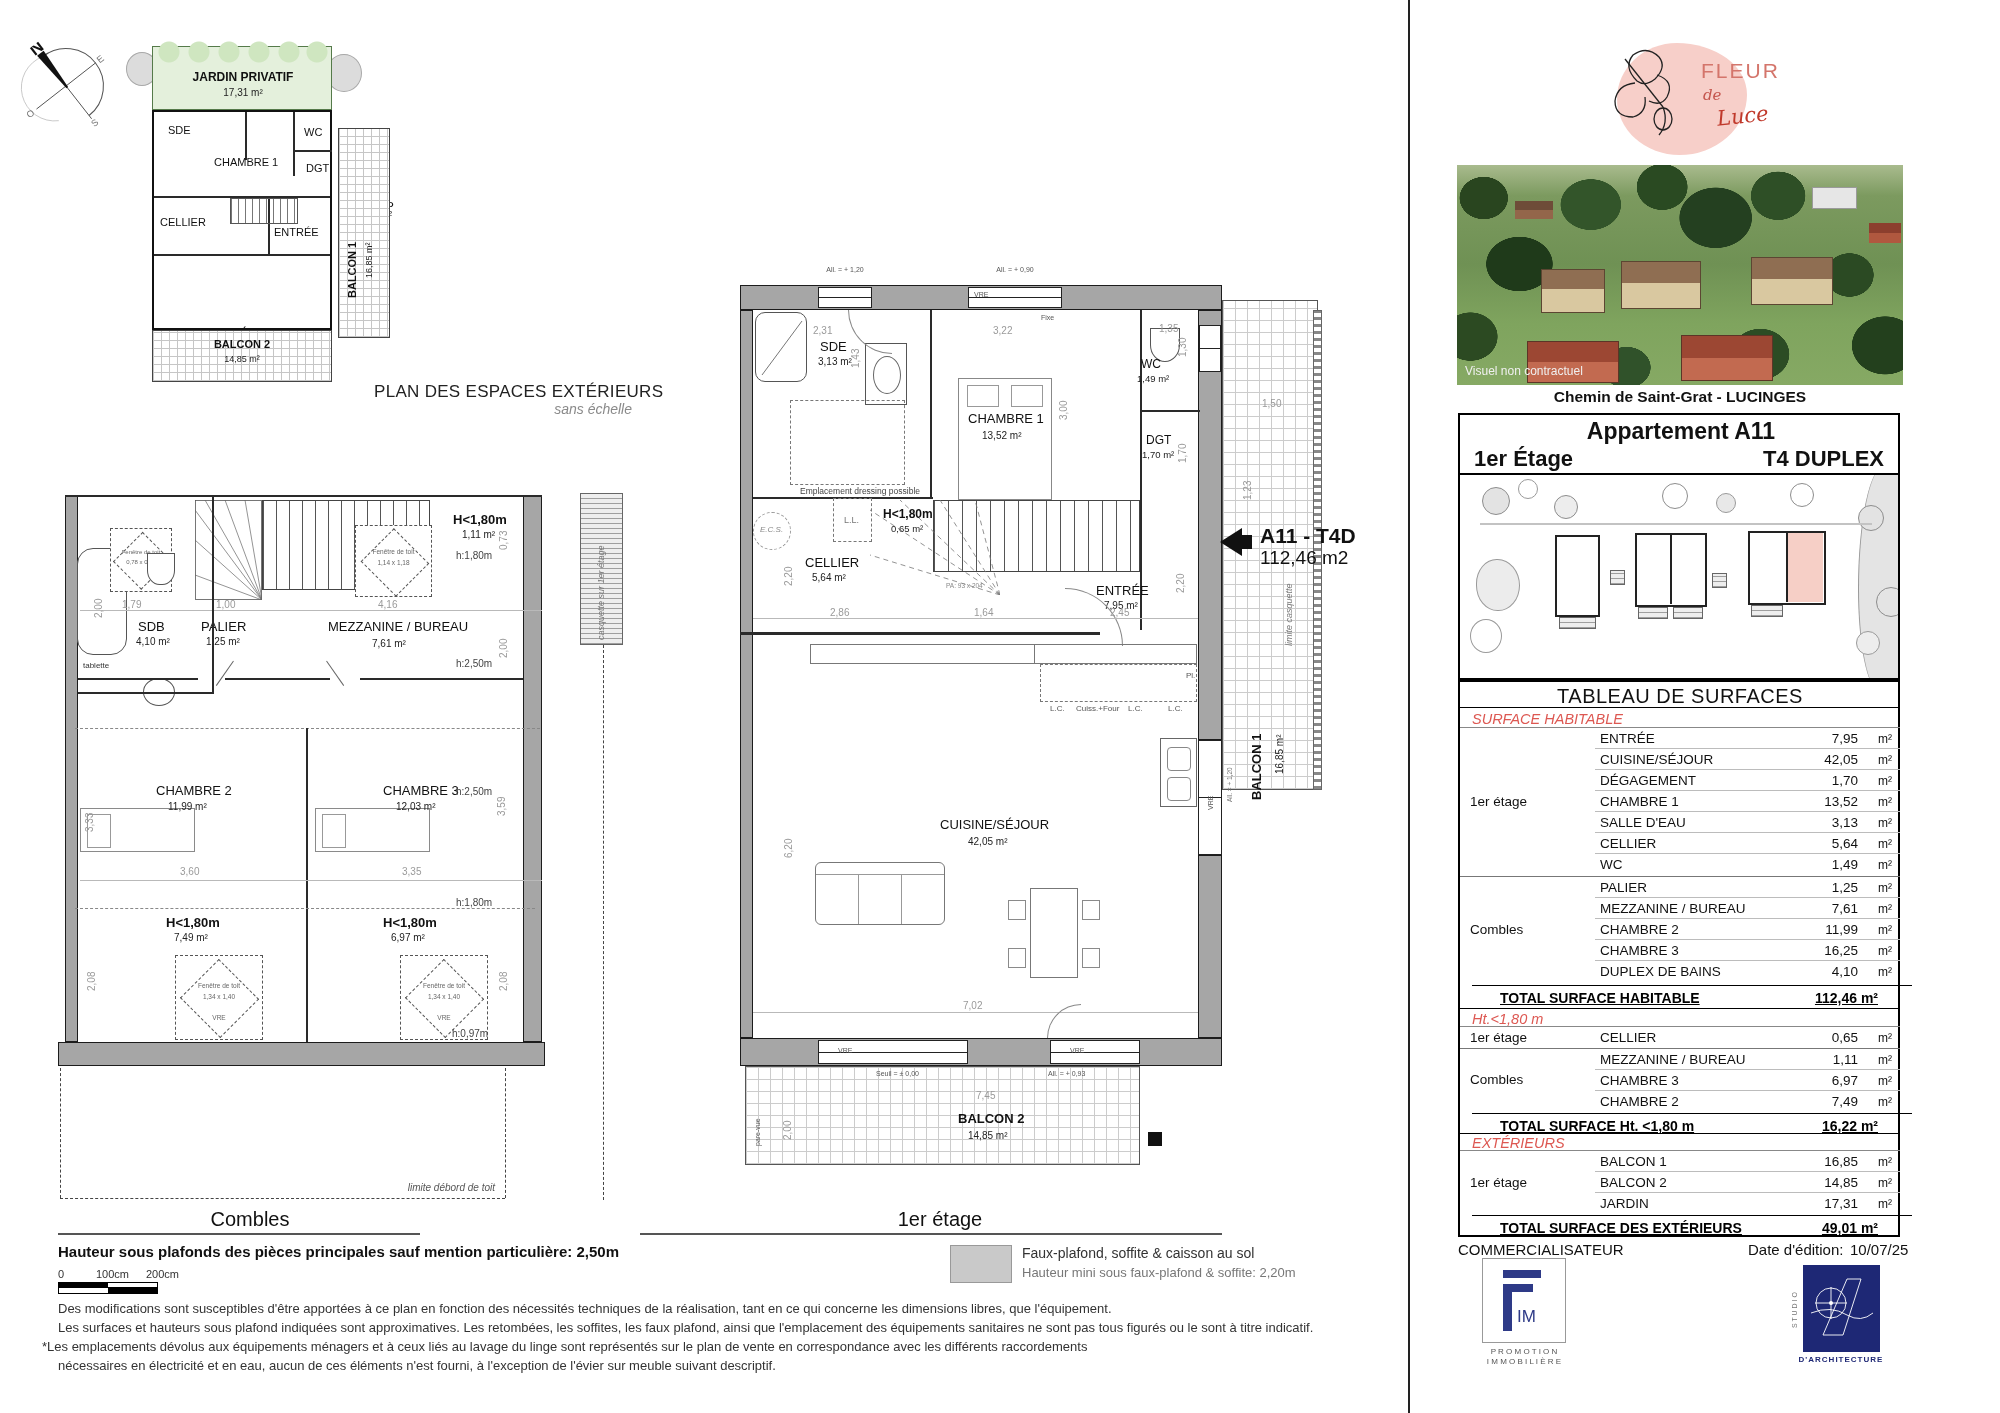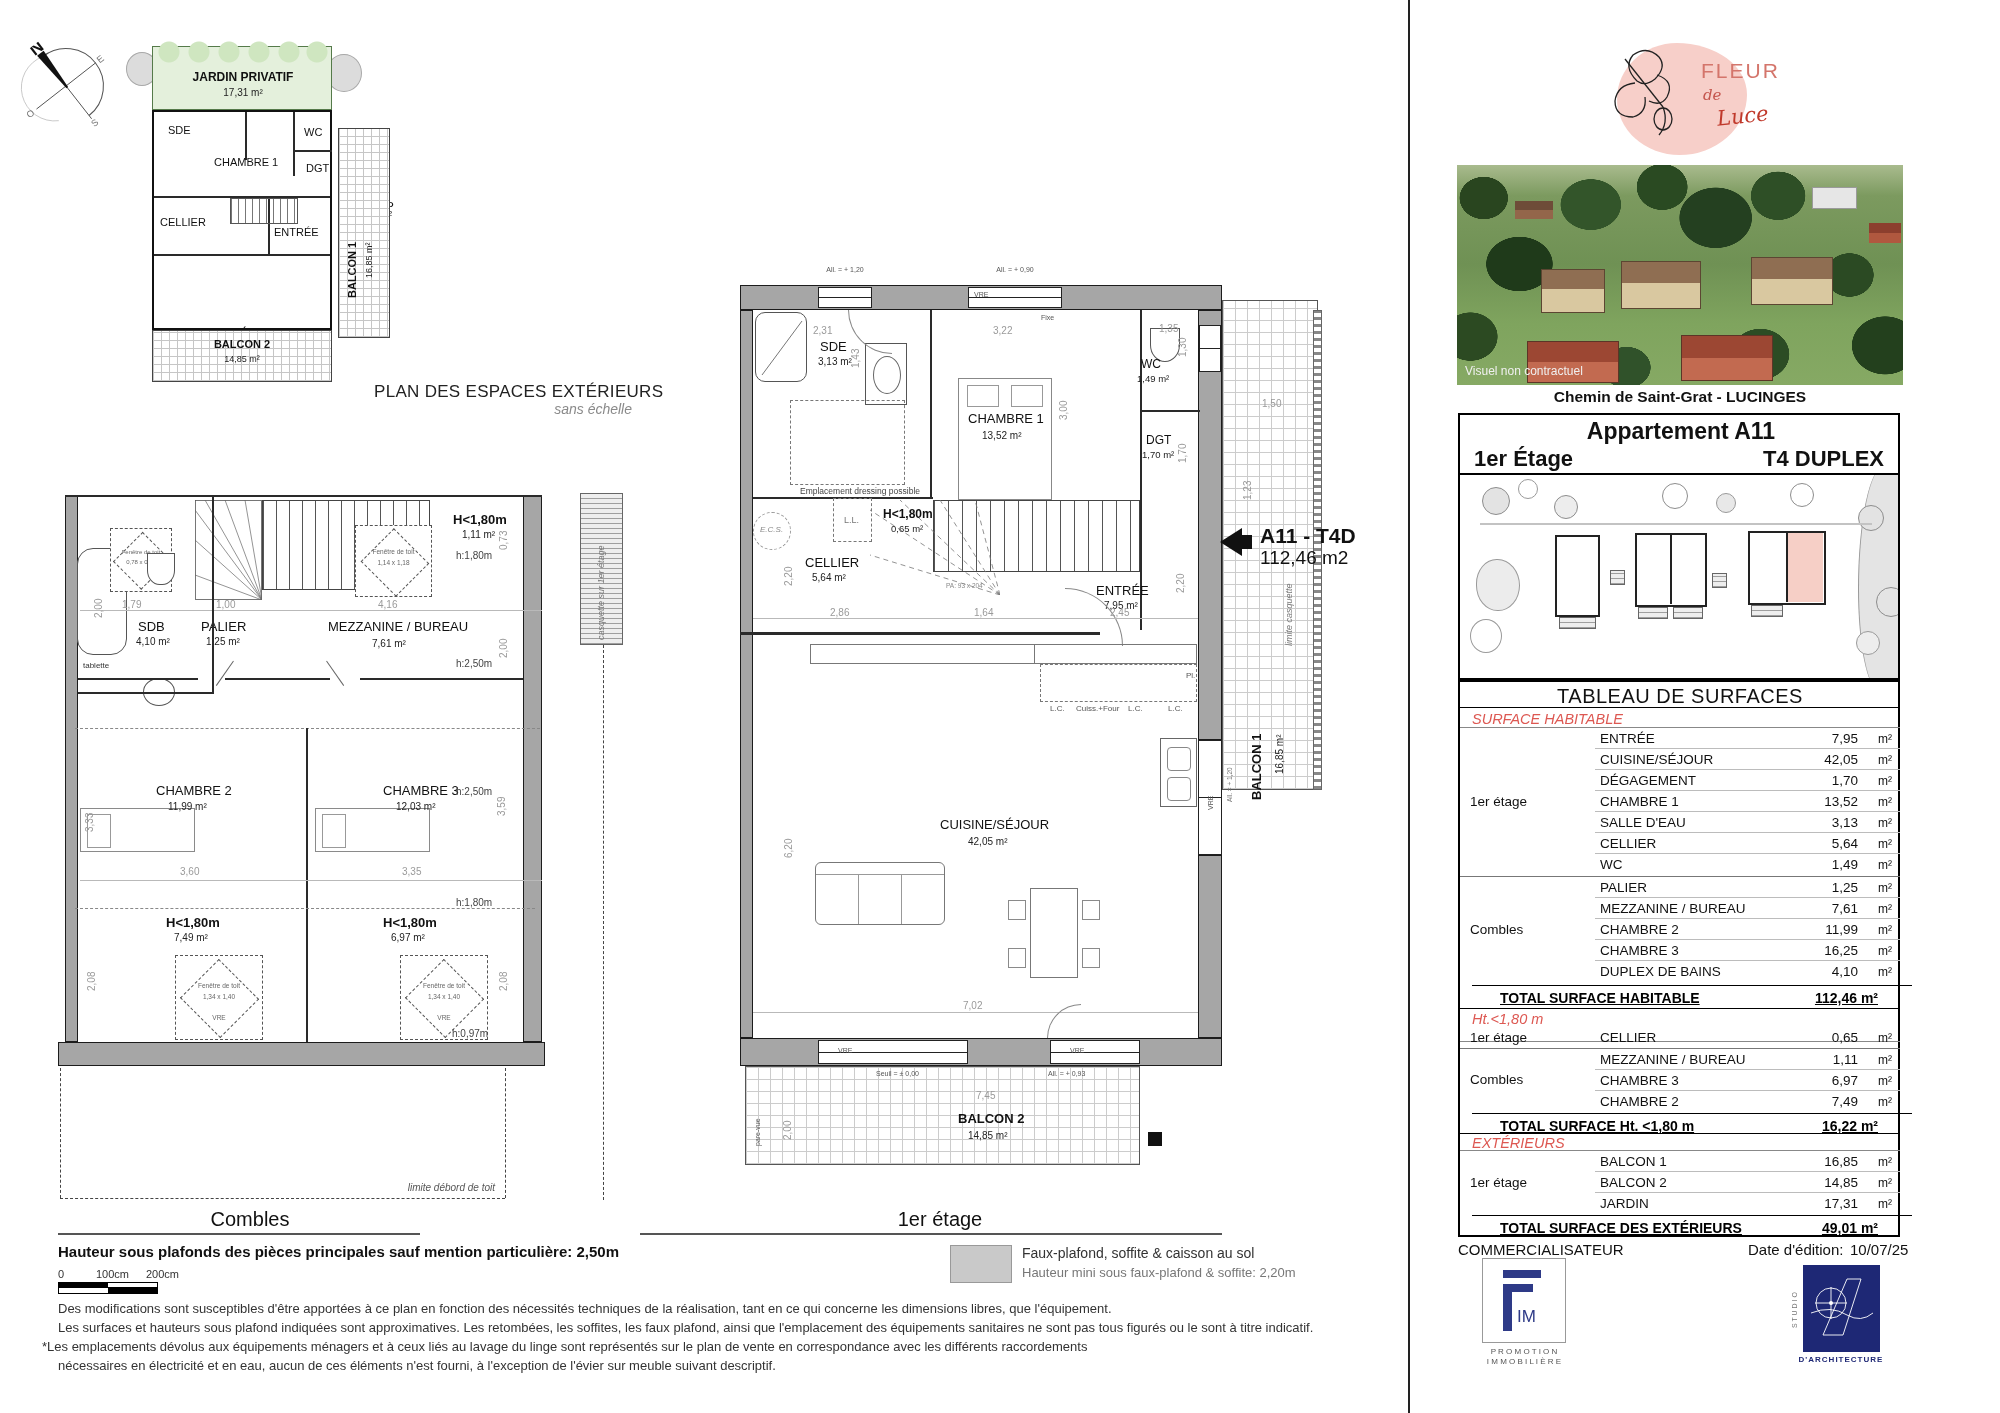--- a/index.html
+++ b/index.html
@@ -556,21 +556,21 @@
         </div>
       <div class="x trow" style="left:135px;top:279px;width:305px;height:24px;border-bottom:none;">
           <span class="rlab">DUPLEX DE BAINS</span>
           <span class="rval">4,10</span>
           <span class="runit">m²</span>
         </div>
       <div class="tot" style="top:303px;">
           <span class="tl">TOTAL SURFACE HABITABLE</span>
           <span class="tv">112,46 m²</span>
         </div>
-      <div class="x sec" style="left:0;top:326px;width:440px;height:34px;border-top:1px solid #000;border-bottom:1px solid #888;padding:2px 0 0 12px;">Ht.&lt;1,80 m</div>
+      <div class="x sec" style="left:0;top:326px;width:440px;height:19px;border-top:1px solid #000;border-bottom:1px solid #888;padding:2px 0 0 12px;">Ht.&lt;1,80 m</div>
       <div class="x glab" style="top:348px;">1er étage</div>
       <div class="x trow" style="left:135px;top:345px;width:305px;height:21px;border-bottom:none;">
           <span class="rlab">CELLIER</span>
           <span class="rval">0,65</span>
           <span class="runit">m²</span>
         </div>
       <div class="gline" style="top:366px;"></div>
       <div class="x glab" style="top:390px;">Combles</div>
       <div class="x trow" style="left:135px;top:367px;width:305px;height:21px;">
           <span class="rlab">MEZZANINE / BUREAU</span>

